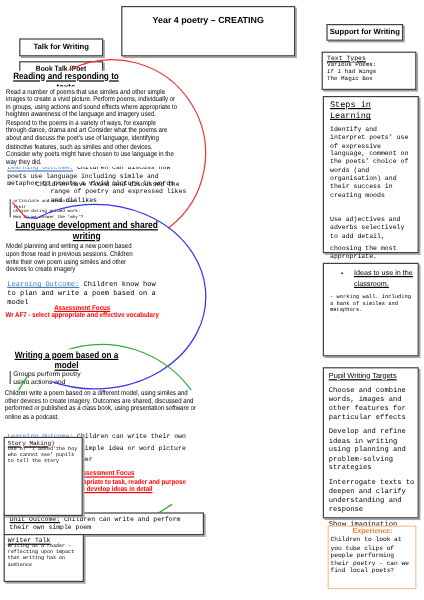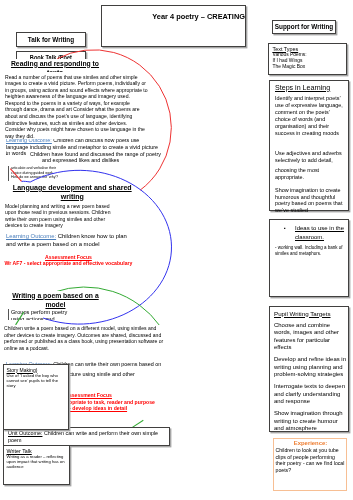--- a/index.html
+++ b/index.html
@@ -2,21 +2,21 @@
 <html><head>
 <meta charset="utf-8">
 <style>
   html,body{margin:0;padding:0;}
   body{width:353px;height:500px;background:#fff;font-family:"Liberation Sans",sans-serif;overflow:hidden;position:relative;-webkit-font-smoothing:antialiased;}
   .page{position:absolute;left:0;top:0;width:353px;height:500px;}
   .box{position:absolute;box-sizing:border-box;background:#fff;}
   .sbox{border:0.8px solid #41403f;box-shadow:1.4px 1.4px 0 0 #a6a6a6;}
   .abs{position:absolute;}
   .sans{font-family:"Liberation Sans",sans-serif;}
-  .serif{font-family:Liberation Sans, sans-serif;}
+  .serif{font-family:Liberation Mono, monospace;}
   svg.arcs{position:absolute;left:0;top:0;width:353px;height:500px;overflow:visible;pointer-events:none;}
   .hd{font-weight:bold;text-decoration:underline;text-align:center;font-size:7.7px;line-height:9.2px;transform:scaleX(0.885);transform-origin:0 0;}
   .bdy{font-size:5.8px;line-height:6.6px;color:#000;transform:scaleX(0.875);transform-origin:0 0;}
   .u{text-decoration:underline;}
 </style>
 </head>
 <body>
 
 <div class="page">
 
@@ -86,21 +86,21 @@
       <span>Children can write and perform their own simple poem</span>
     </div>
   </div>
 
   <div class="box sbox" style="left:2.5px;top:445px;width:67px;height:40px;padding:1.5px 2px 0 3px;z-index:7;">
     <div class="serif u" style="font-size:5.4px;line-height:6.4px;">Writer Talk</div>
     <div class="serif" style="font-size:4.2px;line-height:5.2px;">Writing as a reader – reflecting upon impact that writing has on audience</div>
   </div>
 
   <div class="box sbox" style="left:101px;top:5px;width:145px;height:42px;padding-top:6px;text-align:center;">
-    <div class="sans" style="font-size:7.4px;line-height:9.4px;font-weight:bold;text-align:right;">Year 4 poetry – CREATING</div>
+    <div class="sans" style="font-size:7.4px;line-height:9.4px;font-weight:bold;">Year 4 poetry – CREATING</div>
   </div>
 
   <div class="box sbox" style="left:272px;top:19.5px;width:64px;height:14px;display:flex;align-items:center;justify-content:center;">
     <span class="sans" style="font-size:6.4px;font-weight:bold;">Support for Writing</span>
   </div>
 
   <div class="box sbox" style="left:267.5px;top:43px;width:79px;height:31.5px;padding:1.5px 2px 0 4px;">
     <div class="serif u" style="font-size:5.4px;line-height:6.4px;">Text Types</div>
     <div class="serif" style="font-size:4.9px;line-height:6px;">Various Poems:</div>
     <div class="serif" style="font-size:4.9px;line-height:6px;">If I had Wings</div>

